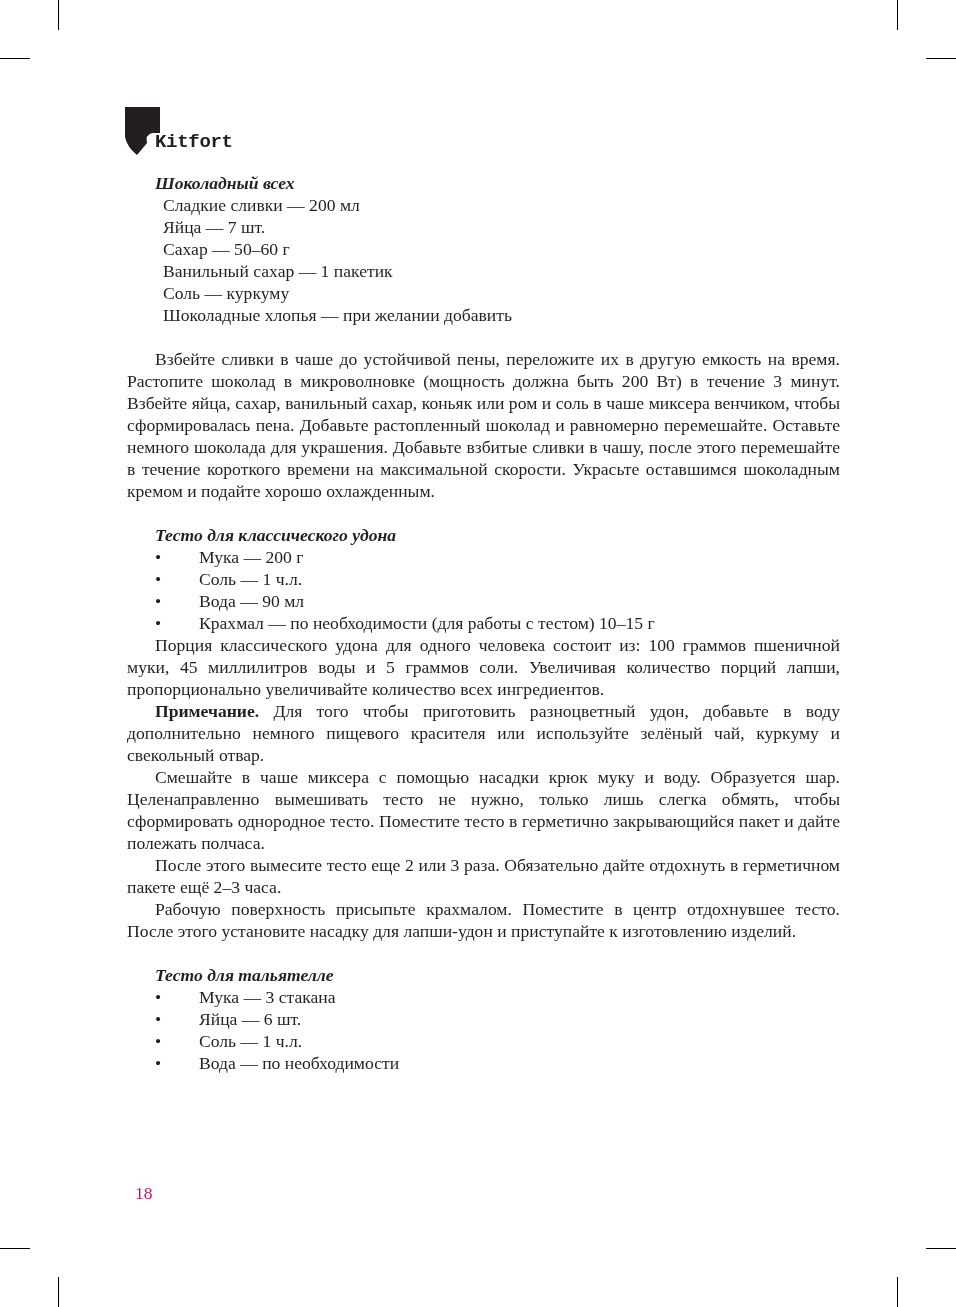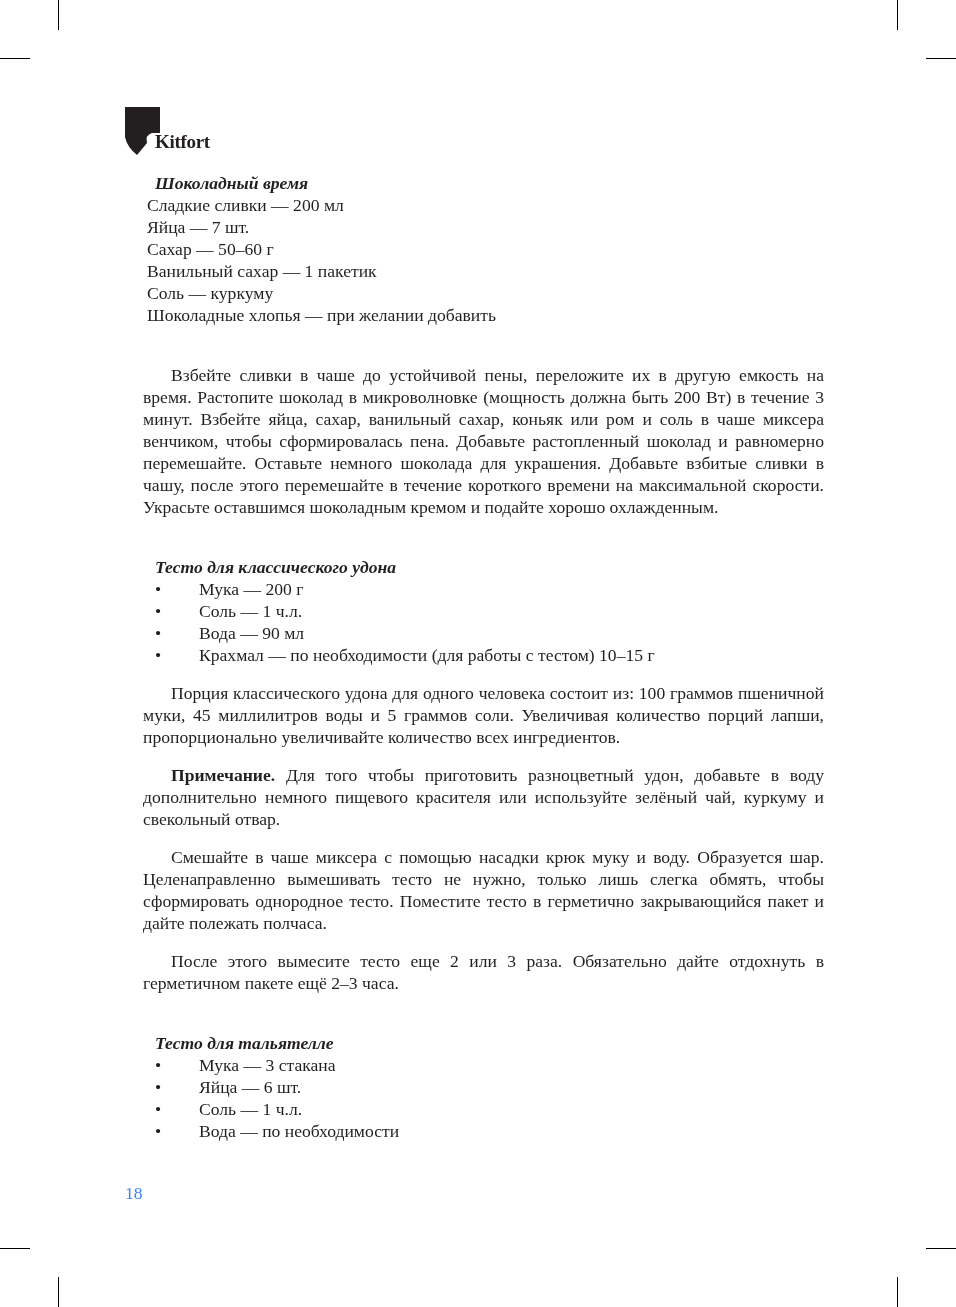--- a/index.html
+++ b/index.html
@@ -3,33 +3,33 @@
 <meta charset="utf-8">
 <style>
   html, body { margin: 0; padding: 0; background: #ffffff; }
   body { width: 956px; height: 1307px; position: relative; overflow: hidden;
          font-family: "Liberation Serif", "DejaVu Serif", serif; color: #231f20; }
   .crop { position: absolute; background: #000; }
   .crop.v { width: 1px; height: 30px; }
   .crop.h { width: 30px; height: 1px; }
 
   .logo { position: absolute; left: 125px; top: 107px; height: 50px; width: 120px; }
-  .logo-text { position: absolute; left: 30px; top: 24px; font-family: Liberation Serif, serif;
+  .logo-text { position: absolute; left: 30px; top: 24px; font-family: Liberation Mono, monospace;
                font-weight: bold; font-size: 19px; letter-spacing: -0.3px; color: #231f20; }
 
   .content { position: absolute; left: 127px; top: 172px; width: 713px;
              font-size: 17.6px; line-height: 22px; }
   .title { font-style: italic; font-weight: bold; margin-left: 28px; }
-  .line { margin-left: 20px; white-space: nowrap; }
-  .para { text-align: justify; text-indent: 28px; margin: 16px; }
+  .line { margin-left: 36px; white-space: nowrap; }
+  .para { text-align: justify; text-indent: 28px; margin: 0; }
   .gap { height: 22px; }
   .bullet { position: relative; padding-left: 72px; white-space: nowrap; }
   .bullet .dot { position: absolute; left: 28px; }
   .bold { font-weight: bold; }
-  .page-num { position: absolute; left: 125px; top: 1183px; font-size: 17.6px; color: #3b82f6; }
+  .page-num { position: absolute; left: 135px; top: 1183px; font-size: 17.6px; color: #be185d; }
 </style>
 </head>
 <body>
 
 <div class="crop v" style="left:58px;top:0;"></div>
 <div class="crop h" style="left:0;top:58px;"></div>
 <div class="crop v" style="left:897px;top:0;"></div>
 <div class="crop h" style="left:926px;top:58px;"></div>
 <div class="crop v" style="left:58px;top:1277px;"></div>
 <div class="crop h" style="left:0;top:1248px;"></div>
@@ -38,40 +38,41 @@
 
 <div class="logo">
   <svg width="36" height="50" viewBox="0 0 36 50" style="position:absolute;left:0;top:0;">
     <path d="M0 0 H35 V26 H27 Q20 28 22 36 L12 48 Q2 40 0 30 Z" fill="#231f20"></path>
   </svg>
   <span class="logo-text">Kitfort</span>
 </div>
 
 <div class="content">
 
-  <div class="title">Шоколадный время</div>
+  <div class="title">Шоколадный всех</div>
   <div class="line">Сладкие сливки — 200 мл</div>
   <div class="line">Яйца — 7 шт.</div>
   <div class="line">Сахар — 50–60 г</div>
   <div class="line">Ванильный сахар — 1 пакетик</div>
   <div class="line">Соль — куркуму</div>
   <div class="line">Шоколадные хлопья — при желании добавить</div>
   <div class="gap"></div>
   <p class="para">Взбейте сливки в чаше до устойчивой пены, переложите их в другую емкость на время. Растопите шоколад в микроволновке (мощность должна быть 200 Вт) в течение 3 минут. Взбейте яйца, сахар, ванильный сахар, коньяк или ром и соль в чаше миксера венчиком, чтобы сформировалась пена. Добавьте растопленный шоколад и равномерно перемешайте. Оставьте немного шоколада для украшения. Добавьте взбитые сливки в чашу, после этого перемешайте в течение короткого времени на максимальной скорости. Украсьте оставшимся шоколадным кремом и подайте хорошо охлажденным.</p>
   <div class="gap"></div>
 
   <div class="title">Тесто для классического удона</div>
   <div class="bullet"><span class="dot">•</span><span>Мука — 200 г</span></div>
   <div class="bullet"><span class="dot">•</span><span>Соль — 1 ч.л.</span></div>
   <div class="bullet"><span class="dot">•</span><span>Вода — 90 мл</span></div>
   <div class="bullet"><span class="dot">•</span><span>Крахмал — по необходимости (для работы с тестом) 10–15 г</span></div>
   <p class="para">Порция классического удона для одного человека состоит из: 100 граммов пшеничной муки, 45 миллилитров воды и 5 граммов соли. Увеличивая количество порций лапши, пропорционально увеличивайте количество всех ингредиентов.</p>
   <p class="para"><span class="bold">Примечание.</span><span> Для того чтобы приготовить разноцветный удон, добавьте в воду дополнительно немного пищевого красителя или используйте зелёный чай, куркуму и свекольный отвар.</span></p>
   <p class="para">Смешайте в чаше миксера с помощью насадки крюк муку и воду. Образуется шар. Целенаправленно вымешивать тесто не нужно, только лишь слегка обмять, чтобы сформировать однородное тесто. Поместите тесто в герметично закрывающийся пакет и дайте полежать полчаса.</p>
   <p class="para">После этого вымесите тесто еще 2 или 3 раза. Обязательно дайте отдохнуть в герметичном пакете ещё 2–3 часа.</p>
+  <p class="para">Рабочую поверхность присыпьте крахмалом. Поместите в центр отдохнувшее тесто. После этого установите насадку для лапши-удон и приступайте к изготовлению изделий.</p>
   <div class="gap"></div>
 
   <div class="title">Тесто для тальятелле</div>
   <div class="bullet"><span class="dot">•</span><span>Мука — 3 стакана</span></div>
   <div class="bullet"><span class="dot">•</span><span>Яйца — 6 шт.</span></div>
   <div class="bullet"><span class="dot">•</span><span>Соль — 1 ч.л.</span></div>
   <div class="bullet"><span class="dot">•</span><span>Вода — по необходимости</span></div>
 </div>
 
 <div class="page-num">18</div>

